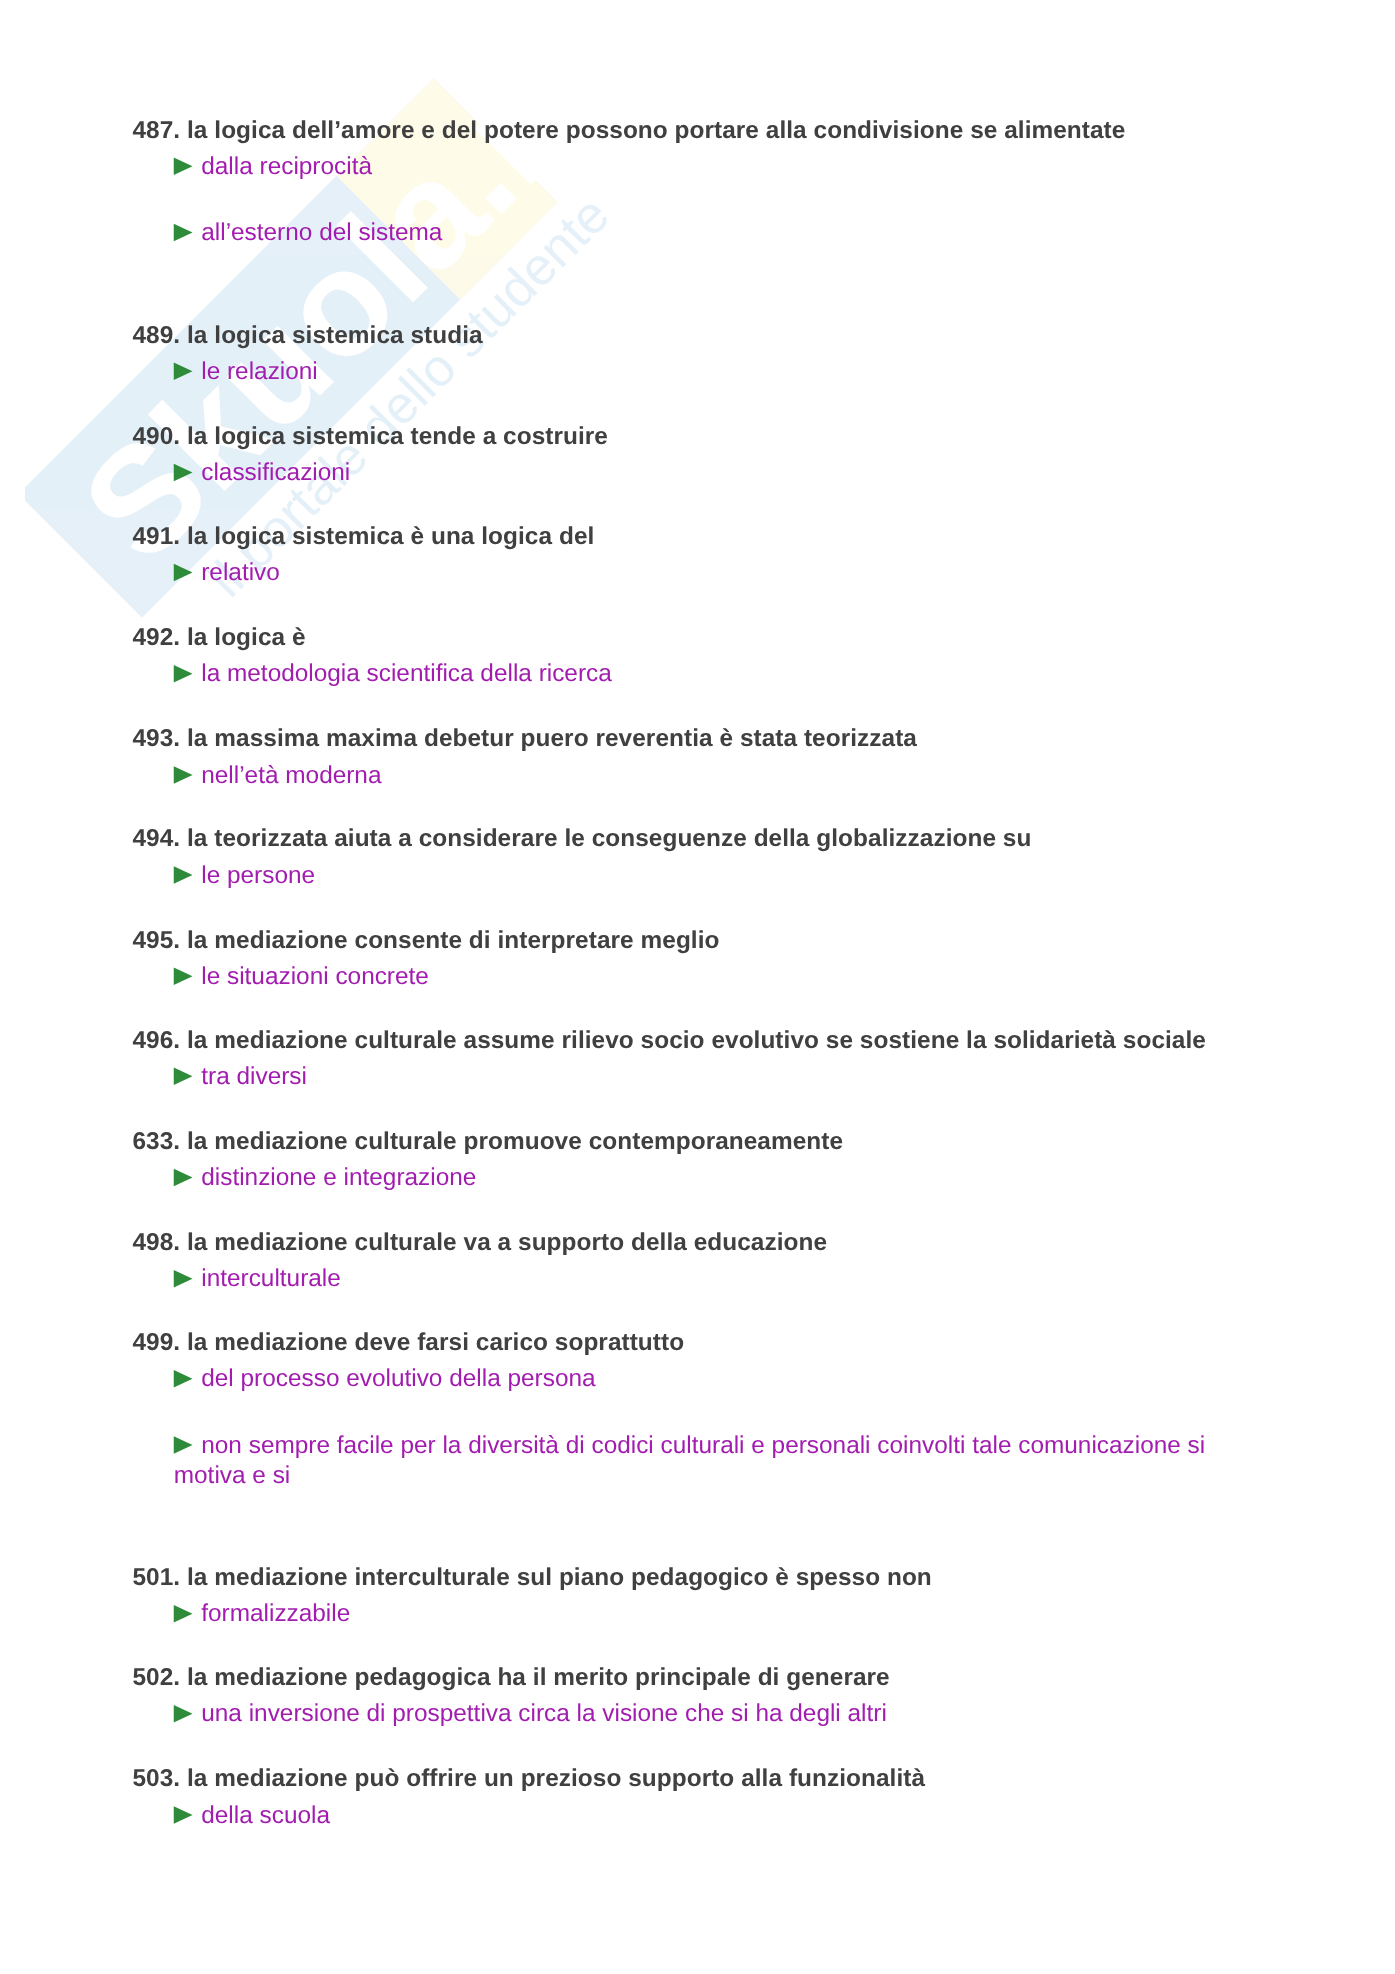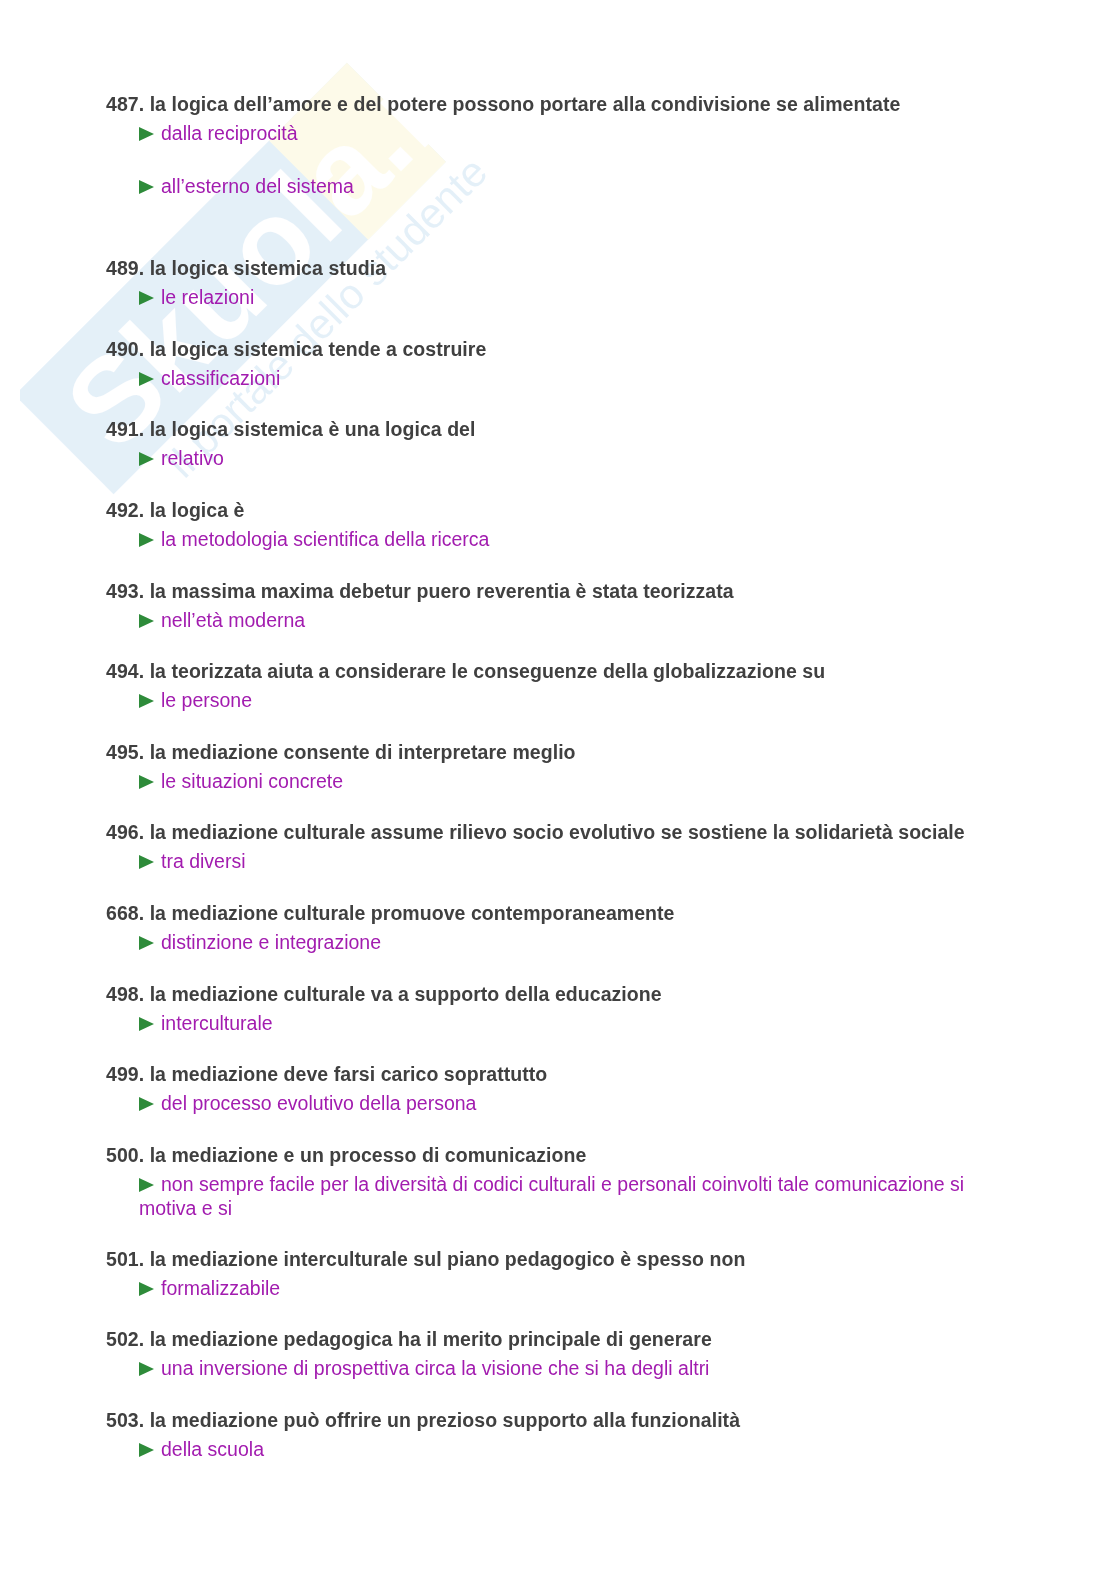--- a/index.html
+++ b/index.html
@@ -171,21 +171,21 @@
       <span>496.</span>
       <span>la mediazione culturale assume rilievo socio evolutivo se sostiene la solidarietà sociale</span>
     </div>
     <div class="answer">
       <span class="arrow"></span><span>tra diversi</span>
     </div>
   </div>
 
   <div class="qa">
     <div class="question">
-      <span>668.</span>
+      <span>633.</span>
       <span>la mediazione culturale promuove contemporaneamente</span>
     </div>
     <div class="answer">
       <span class="arrow"></span><span>distinzione e integrazione</span>
     </div>
   </div>
 
   <div class="qa">
     <div class="question">
       <span>498.</span>
@@ -200,24 +200,20 @@
     <div class="question">
       <span>499.</span>
       <span>la mediazione deve farsi carico soprattutto</span>
     </div>
     <div class="answer">
       <span class="arrow"></span><span>del processo evolutivo della persona</span>
     </div>
   </div>
 
   <div class="qa tall">
-    <div class="question">
-      <span>500.</span>
-      <span>la mediazione e un processo di comunicazione</span>
-    </div>
     <div class="answer">
       <span class="arrow"></span><span>non sempre facile per la diversità di codici culturali e personali coinvolti tale comunicazione si motiva e si</span>
     </div>
   </div>
 
   <div class="qa">
     <div class="question">
       <span>501.</span>
       <span>la mediazione interculturale sul piano pedagogico è spesso non</span>
     </div>

